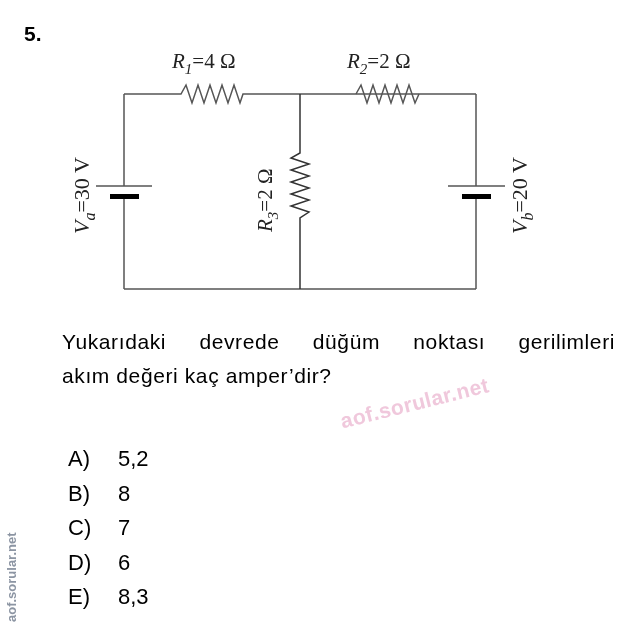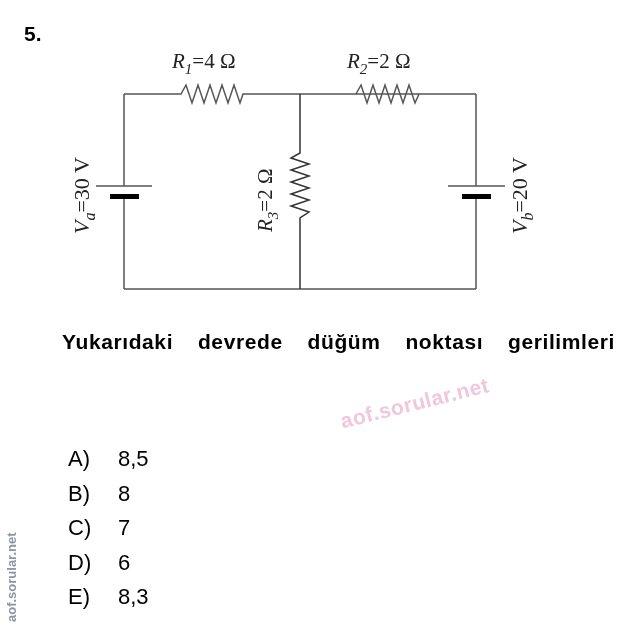--- a/index.html
+++ b/index.html
@@ -1,20 +1,20 @@
 <!DOCTYPE html>
 <html><head>
 <meta charset="utf-8">
 <style>
   html, body { margin: 0; padding: 0; background: #ffffff; }
   body { width: 635px; height: 634px; position: relative; overflow: hidden; font-family: "Liberation Sans", sans-serif; color: #000; }
   .qnum { position: absolute; left: 24px; top: 22px; font-size: 21px; font-weight: bold; font-family: "Liberation Sans", sans-serif; }
   .circuit { position: absolute; left: 0; top: 0; width: 635px; height: 310px; }
   .circuit text { font-family: "Liberation Serif", serif; fill: #222; }
-  .question { position: absolute; left: 62px; top: 325px; width: 553px; font-size: 21px; font-weight: bold; line-height: 34px; letter-spacing: 0.6px; text-align: justify; }
+  .question { position: absolute; left: 62px; top: 325px; width: 553px; font-size: 21px; font-weight: normal; line-height: 34px; letter-spacing: 0.6px; text-align: justify; }
   .question .line { display: block; text-align: justify; text-align-last: justify; white-space: nowrap; }
   .question .line.last { text-align-last: left; }
   .question sub { font-size: 16px; vertical-align: -3px; line-height: 0; }
   .options { position: absolute; left: 68px; top: 442px; }
   .option { height: 34.5px; display: flex; align-items: center; font-size: 22px; cursor: pointer; }
   .option .letter { width: 50px; }
   .watermark-center { position: absolute; left: 338px; top: 410px; font-size: 21px; font-weight: bold; color: #f0c8dc; transform: rotate(-14deg); transform-origin: left top; letter-spacing: 0.5px; }
   .watermark-side { position: absolute; left: 4px; top: 622px; font-size: 13px; font-weight: bold; color: #8c95a3; transform: rotate(-90deg); transform-origin: left top; white-space: nowrap; }
 </style>
 </head>
@@ -61,28 +61,29 @@
   <text transform="translate(89,234) rotate(-90)" font-size="22">
     <tspan font-style="italic">V</tspan><tspan font-style="italic" font-size="16" dy="6">a</tspan><tspan dy="-6">=30 V</tspan>
   </text>
   <text transform="translate(527,234) rotate(-90)" font-size="22">
     <tspan font-style="italic">V</tspan><tspan font-style="italic" font-size="16" dy="6">b</tspan><tspan dy="-6">=20 V</tspan>
   </text>
 </svg>
 
 <div class="question">
   <span class="line">Yukarıdaki devrede düğüm noktası gerilimleri</span>
+  <span class="line last">akım değeri kaç amper’dir?</span>
 </div>
 
 <div class="watermark-center">aof.sorular.net</div>
 
 <div class="options">
   <div class="option">
       <span class="letter">A)</span>
-      <span>8,5</span>
+      <span>5,2</span>
     </div>
   <div class="option">
       <span class="letter">B)</span>
       <span>8</span>
     </div>
   <div class="option">
       <span class="letter">C)</span>
       <span>7</span>
     </div>
   <div class="option">

